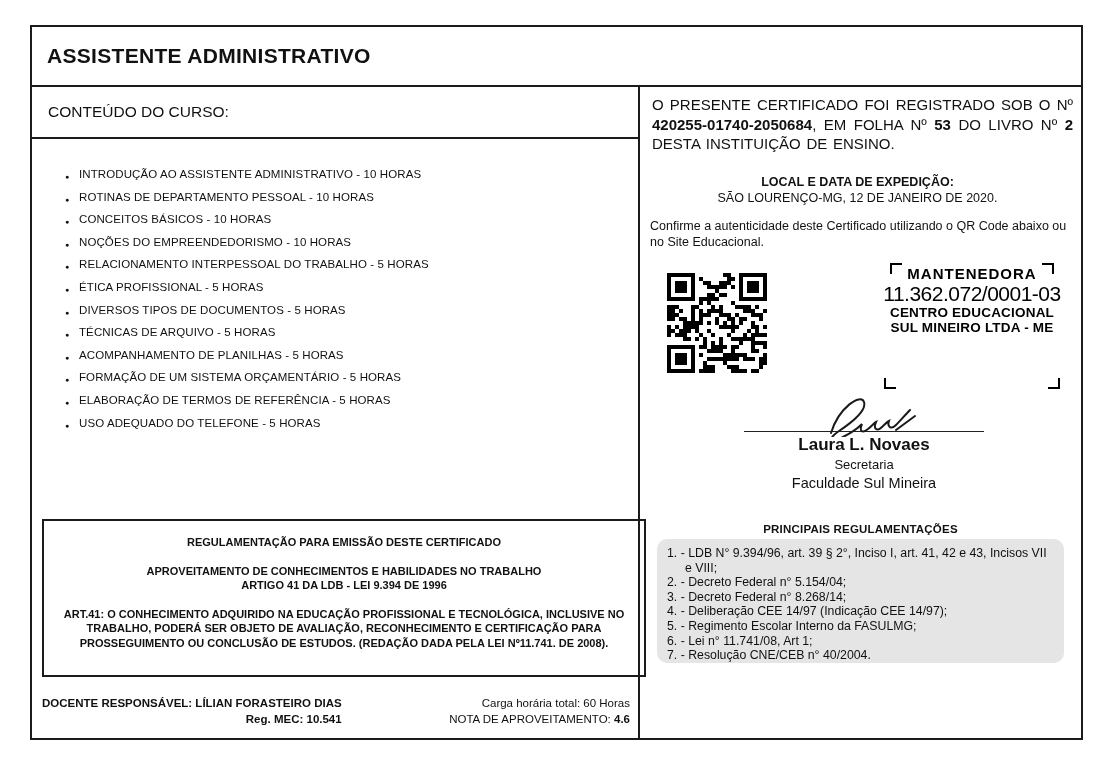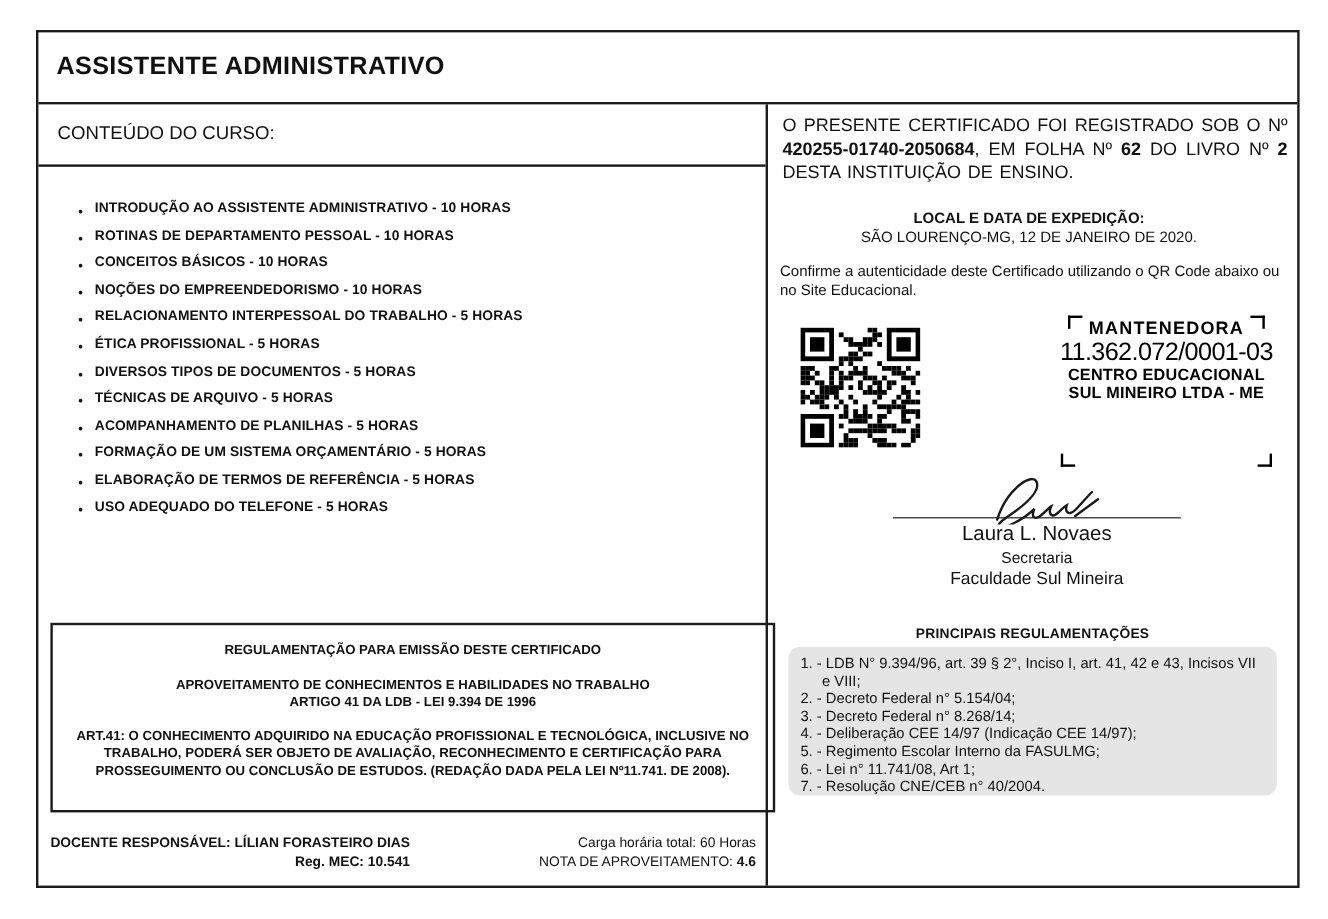--- a/index.html
+++ b/index.html
@@ -13,21 +13,21 @@
   .title-bar h1{font-size:21px;font-weight:bold;margin:0;letter-spacing:.3px;}
   .left-col{position:absolute;left:0;top:60px;bottom:0;width:608px;
             border-right:2px solid #1b1b1b;box-sizing:border-box;}
   .right-col{position:absolute;left:608px;top:60px;bottom:0;right:0;}
 
   
   .left-heading{position:absolute;left:0;right:0;top:0;height:52px;
                 border-bottom:2px solid #1b1b1b;box-sizing:border-box;
                 display:flex;align-items:center;padding-left:16px;font-size:15.5px;}
   .course-list{position:absolute;left:32px;right:14px;top:80px;margin:0;padding:0;list-style:none;}
-  .course-list li{position:relative;padding-left:15px;font-size:11.5px;font-weight:bold;
+  .course-list li{position:relative;padding-left:15px;font-size:11.5px;font-weight:normal;
                   line-height:14px;margin-bottom:8.6px;letter-spacing:.1px;}
   .course-list li::before{content:"●";position:absolute;left:1px;top:3px;font-size:7px;}
   .reg-box{position:absolute;left:10px;width:604px;top:432px;height:158px;
            border:2px solid #1b1b1b;box-sizing:border-box;text-align:center;
            font-size:11px;font-weight:bold;line-height:14.5px;padding:14px 18px 0 18px;}
   .reg-box .gap{height:14px;}
   .left-footer-l{position:absolute;left:10px;top:608px;font-size:11.5px;font-weight:bold;
                  line-height:16px;text-align:right;display:inline-block;}
   .left-footer-r{position:absolute;right:8px;top:608px;font-size:11.5px;
                  line-height:16px;text-align:right;}
@@ -47,21 +47,21 @@
   .stamp .s3{font-size:13.5px;font-weight:600;line-height:15px;letter-spacing:.2px;}
   .stamp .addr{font-size:9.5px;font-weight:bold;line-height:11px;margin-top:3px;}
   .stamp .corner{position:absolute;width:10px;height:9px;}
   .stamp .tl{left:8px;top:-2px;border-top:2px solid #000;border-left:2px solid #000;}
   .stamp .tr{right:8px;top:-2px;border-top:2px solid #000;border-right:2px solid #000;}
   .stamp .bl{left:2px;bottom:0;border-bottom:2px solid #000;border-left:2px solid #000;}
   .stamp .br{right:2px;bottom:0;border-bottom:2px solid #000;border-right:2px solid #000;}
   .signature{position:absolute;left:104px;width:240px;top:306px;text-align:center;}
   .signature .scribble{display:block;margin:0 auto -6px auto;}
   .signature .sig-line{border-top:1.5px solid #222;width:100%;}
-  .signature .name{font-size:17px;font-weight:normal;margin-top:3px;}
+  .signature .name{font-size:17px;font-weight:bold;margin-top:3px;}
   .signature .role{font-size:13px;margin-top:2px;}
   .signature .inst{font-size:14.5px;margin-top:3px;}
   .principais-heading{position:absolute;left:0;right:0;top:436px;text-align:center;
                       font-size:11.5px;font-weight:bold;letter-spacing:.2px;}
   .gray-box{position:absolute;left:17px;width:407px;top:452px;height:124px;
             background:#e5e5e5;border-radius:10px;box-sizing:border-box;
             padding:7px 10px;font-size:12.3px;line-height:14.6px;}
   .gray-box .reg-item{padding-left:18px;text-indent:-18px;}
 </style>
 </head>
@@ -107,21 +107,21 @@
       <div>Reg. MEC: 10.541</div>
     </div>
     <div class="left-footer-r">
       <div>Carga horária total: 60 Horas</div>
       <div><span>NOTA DE APROVEITAMENTO: </span><b>4.6</b></div>
     </div>
   </div>
 
   <div class="right-col">
 
-    <p class="registro"><span>O PRESENTE CERTIFICADO FOI REGISTRADO SOB O Nº </span><b>420255-01740-2050684</b><span>, EM FOLHA Nº </span><b>62</b><span> DO LIVRO Nº </span><b>2</b><span> DESTA INSTITUIÇÃO DE ENSINO.</span></p>
+    <p class="registro"><span>O PRESENTE CERTIFICADO FOI REGISTRADO SOB O Nº </span><b>420255-01740-2050684</b><span>, EM FOLHA Nº </span><b>53</b><span> DO LIVRO Nº </span><b>2</b><span> DESTA INSTITUIÇÃO DE ENSINO.</span></p>
 
     <div class="expedicao">
       <div style="font-weight:bold">LOCAL E DATA DE EXPEDIÇÃO:</div>
       <div>SÃO LOURENÇO-MG, 12 DE JANEIRO DE 2020.</div>
     </div>
 
     <p class="confirme">Confirme a autenticidade deste Certificado utilizando o QR Code abaixo ou no Site Educacional.</p>
 
     <svg id="qr" class="qr" viewBox="0 0 100 100" xmlns="http://www.w3.org/2000/svg">
         <rect x="56" y="0" width="4" height="4" fill="#000"></rect>

